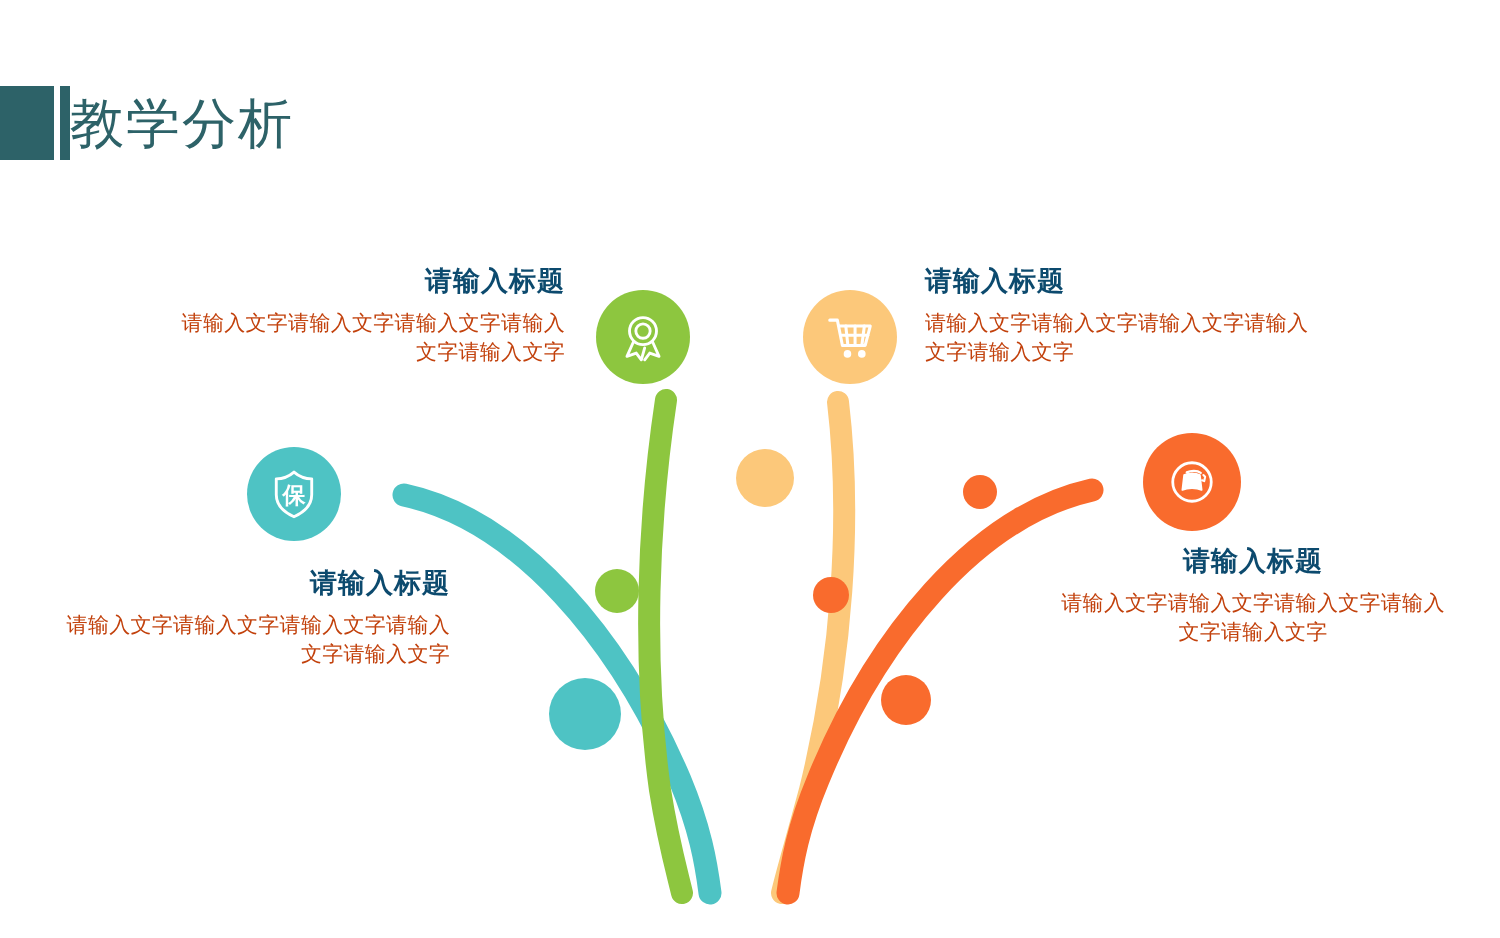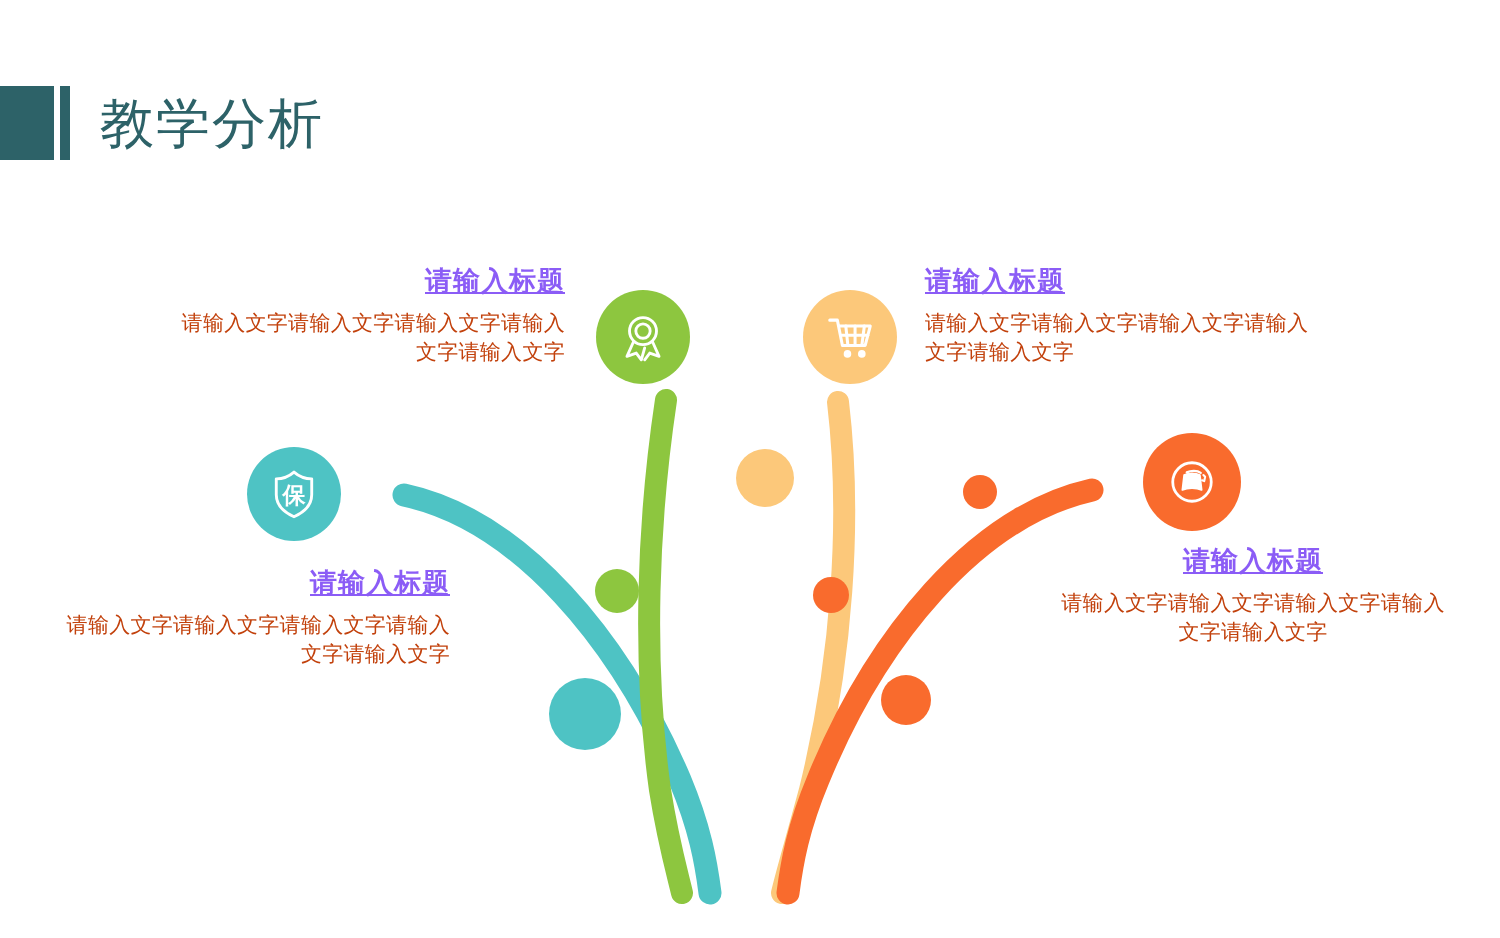--- a/index.html
+++ b/index.html
@@ -32,21 +32,20 @@
     height: 74px;
     background: #2D6268;
   }
   .title-bar {
     width: 10px;
     height: 74px;
     background: #2D6268;
     margin-left: 6px;
   }
   #page-title {
-    margin-left: 30px;
     font-size: 54px;
     line-height: 1;
     font-weight: 400;
     color: #2D6268;
     letter-spacing: 2px;
     white-space: nowrap;
   }
 
   
   #graphic {
@@ -72,22 +71,21 @@
   .callout {
     position: absolute;
     color: #1a1a1a;
   }
   .callout .c-title {
     font-size: 27px;
     font-weight: bold;
     line-height: 1.2;
     margin: 0 0 12px 0;
     letter-spacing: 1px;
-    color: #8b5cf6;
-    text-decoration: underline;
+    color: #0c4a6e;
   }
   .callout .c-body {
     font-size: 21px;
     line-height: 1.38;
     margin: 0;
     color: #c2410c;
     letter-spacing: 0.3px;
   }
   .align-right { text-align: right; }
   .align-left  { text-align: left; }

